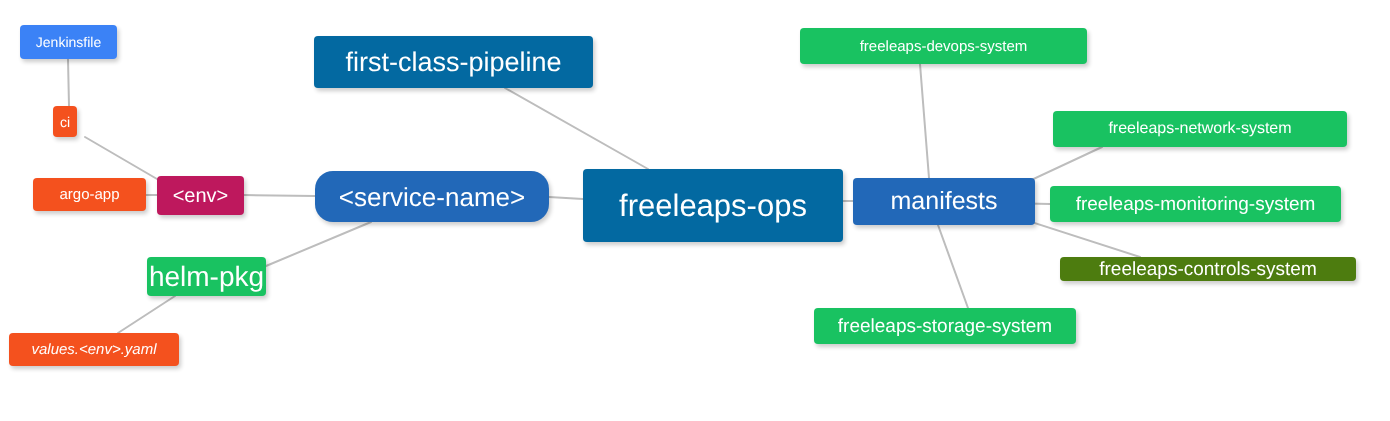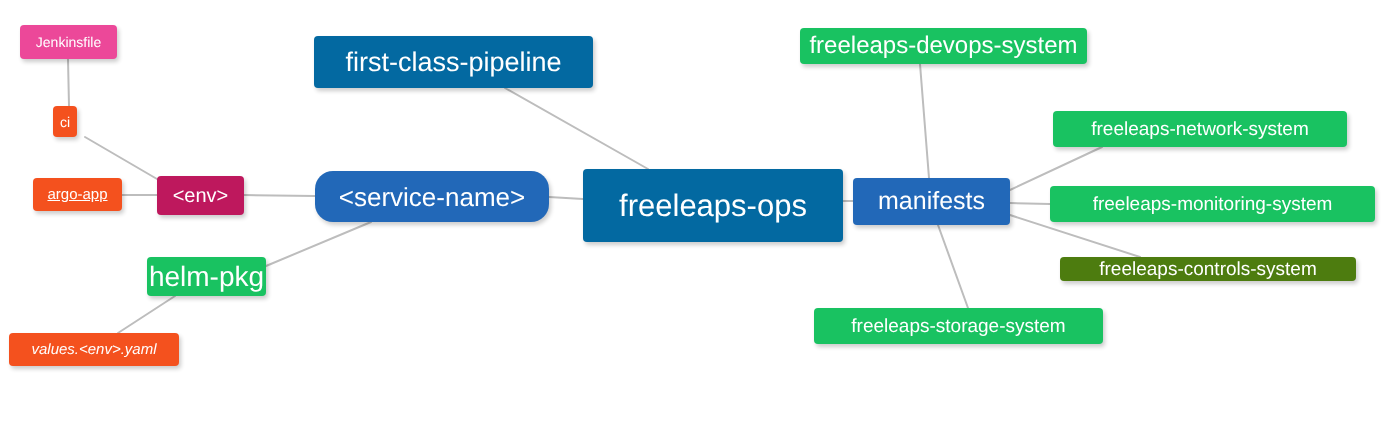--- a/index.html
+++ b/index.html
@@ -58,29 +58,29 @@
       <line x1="549" y1="197" x2="583" y2="199" stroke="#bdbdbd" stroke-width="2" stroke-linecap="round"></line>
       <line x1="505" y1="88" x2="648" y2="169" stroke="#bdbdbd" stroke-width="2" stroke-linecap="round"></line>
       <line x1="843" y1="201" x2="853" y2="201" stroke="#bdbdbd" stroke-width="2" stroke-linecap="round"></line>
       <line x1="929" y1="178" x2="920" y2="64" stroke="#bdbdbd" stroke-width="2" stroke-linecap="round"></line>
       <line x1="1010" y1="190" x2="1102" y2="147" stroke="#bdbdbd" stroke-width="2" stroke-linecap="round"></line>
       <line x1="1010" y1="203" x2="1050" y2="204" stroke="#bdbdbd" stroke-width="2" stroke-linecap="round"></line>
       <line x1="1010" y1="215" x2="1140" y2="257" stroke="#bdbdbd" stroke-width="2" stroke-linecap="round"></line>
       <line x1="938" y1="225" x2="968" y2="308" stroke="#bdbdbd" stroke-width="2" stroke-linecap="round"></line>
     </svg>
   <div id="node-layer">
-      <div class="node n-orange" style="left: 20px; top: 25px; width: 97px; height: 34px; font-size: 14px; background: #ec4899;">Jenkinsfile</div>
+      <div class="node n-orange" style="left: 20px; top: 25px; width: 97px; height: 34px; font-size: 14px; background: #3b82f6;">Jenkinsfile</div>
       <div class="node n-red" style="left: 53px; top: 106px; width: 24px; height: 31px; font-size: 14px; background: rgb(244, 81, 30);">ci</div>
-      <div class="node n-red" style="left: 33px; top: 178px; width: 89px; height: 33px; font-size: 15px; background: rgb(244, 81, 30); text-decoration: underline;">argo-app</div>
+      <div class="node n-red" style="left: 33px; top: 178px; width: 113px; height: 33px; font-size: 15px; background: rgb(244, 81, 30);">argo-app</div>
       <div class="node n-green" style="left: 157px; top: 176px; width: 87px; height: 39px; font-size: 20px; background: #be185d;">&lt;env&gt;</div>
       <div class="node n-green" style="left: 147px; top: 257px; width: 119px; height: 39px; font-size: 28px; background: rgb(25, 194, 97);">helm-pkg</div>
       <div class="node n-red" style="left: 9px; top: 333px; width: 170px; height: 33px; font-size: 15px; background: rgb(244, 81, 30); font-style: italic;">values.&lt;env&gt;.yaml</div>
       <div class="node n-blue" style="left: 314px; top: 36px; width: 279px; height: 52px; font-size: 27px; background: #0369a1;">first-class-pipeline</div>
       <div class="node n-blue" style="left: 315px; top: 171px; width: 234px; height: 51px; font-size: 26px; background: rgb(34, 104, 184); border-radius: 18px;">&lt;service-name&gt;</div>
       <div class="node n-root" style="left: 583px; top: 169px; width: 260px; height: 73px; font-size: 31px; background: #0369a1;">freeleaps-ops</div>
-      <div class="node n-blue" style="left: 853px; top: 178px; width: 157px; height: 47px; font-size: 25px; background: rgb(34, 104, 184);">manifests</div>
-      <div class="node n-green" style="left: 800px; top: 28px; width: 287px; height: 36px; font-size: 24px; background: rgb(25, 194, 97);">freeleaps-devops-system</div>
-      <div class="node n-green" style="left: 1053px; top: 111px; width: 294px; height: 36px; font-size: 19px; background: rgb(25, 194, 97);">freeleaps-network-system</div>
-      <div class="node n-green" style="left: 1050px; top: 186px; width: 325px; height: 36px; font-size: 19px; background: rgb(25, 194, 97);">freeleaps-monitoring-system</div>
+      <div class="node n-blue" style="left: 853px; top: 178px; width: 182px; height: 47px; font-size: 25px; background: rgb(34, 104, 184);">manifests</div>
+      <div class="node n-green" style="left: 800px; top: 28px; width: 287px; height: 36px; font-size: 15px; background: rgb(25, 194, 97);">freeleaps-devops-system</div>
+      <div class="node n-green" style="left: 1053px; top: 111px; width: 294px; height: 36px; font-size: 16px; background: rgb(25, 194, 97);">freeleaps-network-system</div>
+      <div class="node n-green" style="left: 1050px; top: 186px; width: 291px; height: 36px; font-size: 19px; background: rgb(25, 194, 97);">freeleaps-monitoring-system</div>
       <div class="node n-green" style="left: 1060px; top: 257px; width: 296px; height: 24px; font-size: 19px; background: #4d7c0f;">freeleaps-controls-system</div>
-      <div class="node n-green" style="left: 814px; top: 308px; width: 289px; height: 36px; font-size: 19px; background: rgb(25, 194, 97);">freeleaps-storage-system</div>
+      <div class="node n-green" style="left: 814px; top: 308px; width: 262px; height: 36px; font-size: 19px; background: rgb(25, 194, 97);">freeleaps-storage-system</div>
     </div>
 </div>
 
 </body></html>

